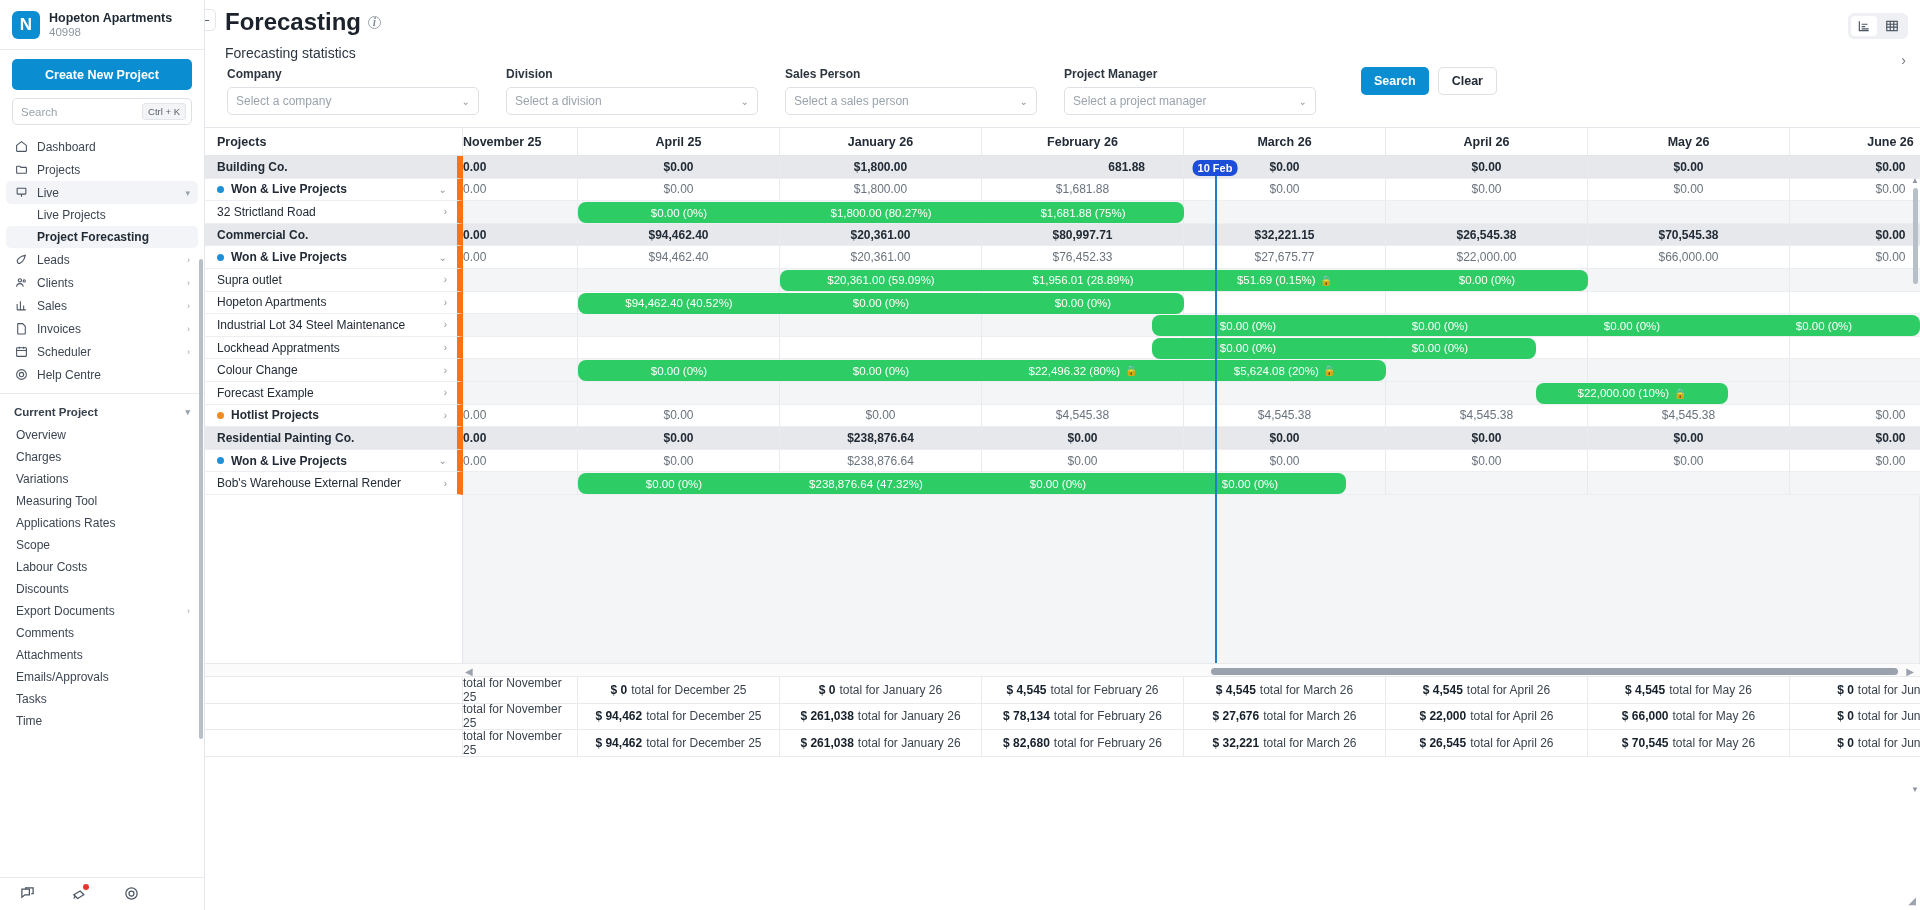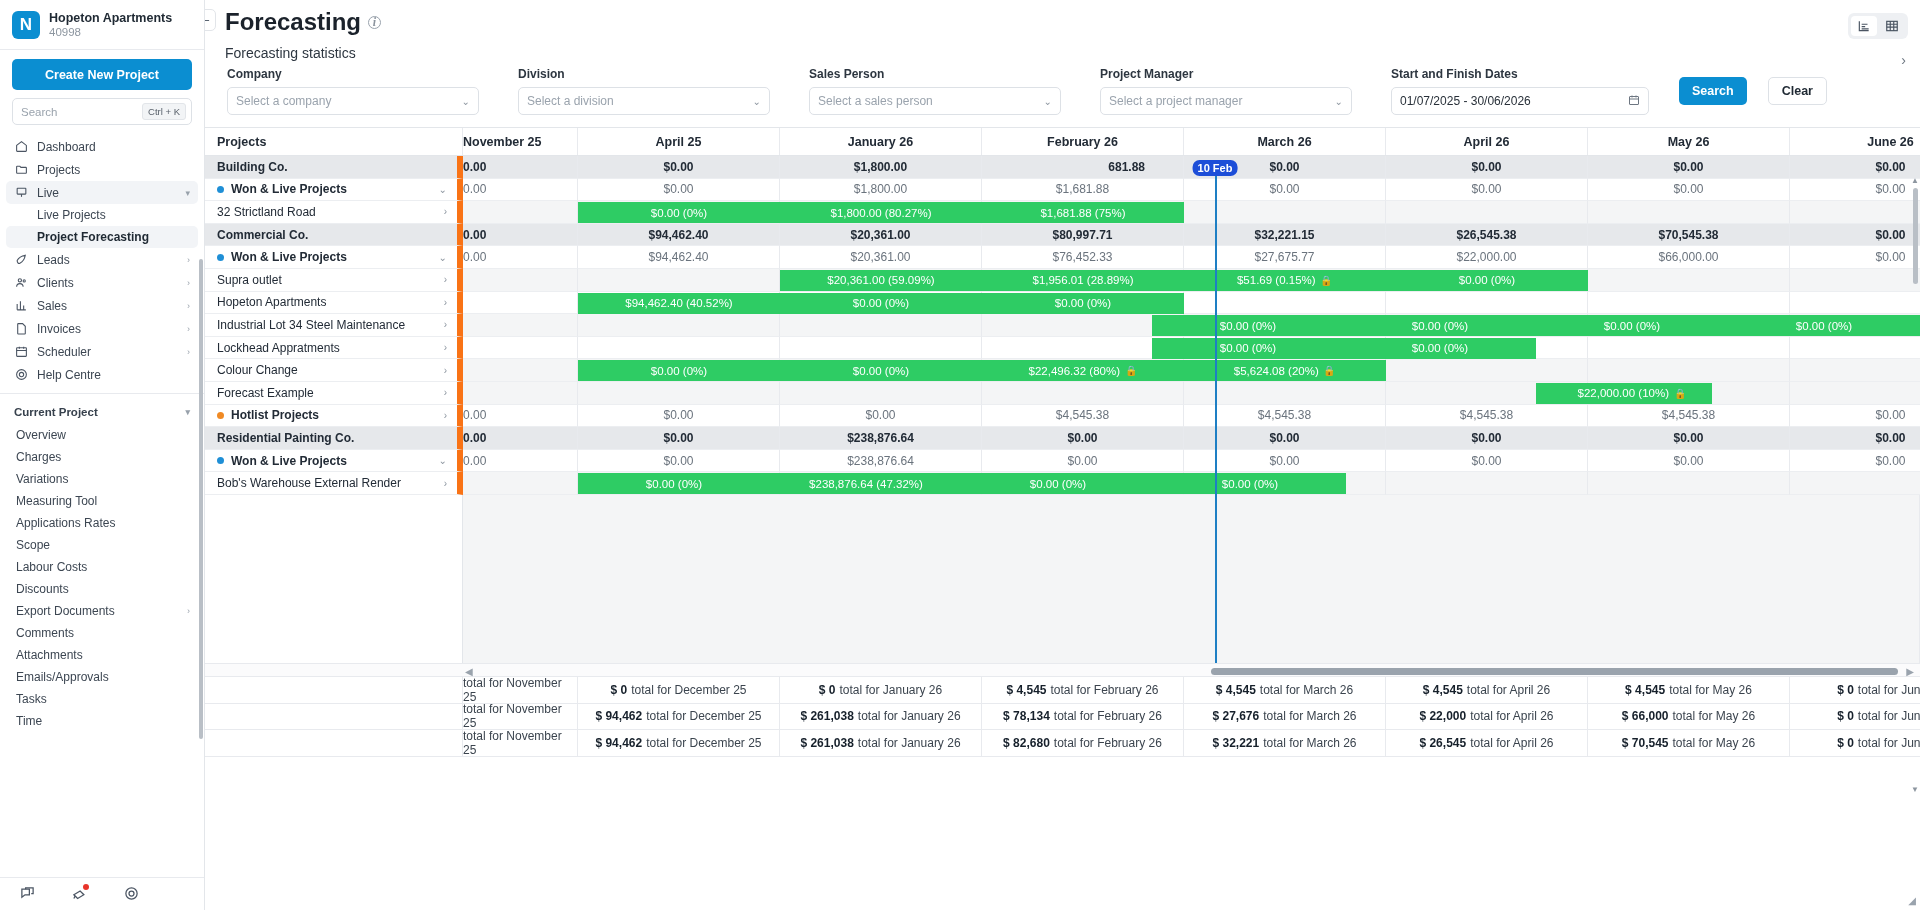--- a/index.html
+++ b/index.html
@@ -93,21 +93,21 @@
   .page-sub { font-size: 14px; color: #2d3640; margin-top: 9px; }
   .view-toggle {
     position: absolute; right: 12px; top: 13px; display: flex; gap: 2px;
     background: #eef0f3; border-radius: 6px; padding: 3px;
   }
   .vt { width: 26px; height: 20px; border-radius: 4px; display: flex; align-items: center; justify-content: center; cursor: pointer; color: #4a5462; }
   .vt.active { background: #fff; }
   .panel-arrow { position: absolute; right: 14px; top: 52px; color: #6d7681; font-size: 14px; cursor: pointer; }
 
   
-  .filters { display: flex; align-items: center; gap: 12px; padding: 6px 0 8px 22px; }
+  .filters { display: flex; align-items: flex-start; gap: 0; padding: 6px 0 8px 22px; }
   .fgroup { display: flex; flex-direction: column; }
   .flabel { font-size: 12px; color: #2d3640; font-weight: bold; margin-bottom: 6px; }
   .fselect {
     height: 28px; border: 1px solid #dde1e6; border-radius: 5px; background: #fff;
     display: flex; align-items: center; padding: 0 8px; font-size: 12px; color: #9aa3ad; cursor: pointer;
   }
   .fselect .cv { margin-left: auto; color: #8d96a0; font-size: 10px; }
   .fselect.val { color: #283039; }
   .g-company { width: 252px; margin-right: 27px; }
   .g-division { width: 252px; margin-right: 27px; }
@@ -144,21 +144,21 @@
   .row.company .cell { color: #222b36; font-weight: bold; background: #e6e8eb; }
   .row.group .cell.namecell { padding-left: 12px; }
   .row.bar-row .cell { border-bottom: 1px solid #eceef1; }
   .row.shade .cell { background: #f4f5f6; }
   .dot { width: 7px; height: 7px; border-radius: 50%; flex: 0 0 7px; margin-right: 7px; }
   .dot.blue { background: #1f8fd6; }
   .dot.orange { background: #f08a24; }
   .namecell .chev { margin-left: auto; padding-right: 10px; color: #8d96a0; font-size: 10px; }
   .namecell .label { overflow: hidden; white-space: nowrap; }
   .bar {
-    position: absolute; height: 21px; background: #2ecc64; border-radius: 0;
+    position: absolute; height: 21px; background: #2ecc64; border-radius: 8px;
     display: flex; align-items: center; color: #fff; font-size: 11.5px;
   }
   .bar .seg { flex: 0 0 auto; text-align: center; display:flex; align-items:center; justify-content:center; gap:5px; }
   .lock { font-size: 10px; opacity: .95; }
 
   .today-line { position: absolute; top: 0; bottom: 0; width: 1.5px; background: #1e7fc4; z-index: 12; }
   .today-chip {
     position: absolute; transform: translateX(-50%); background: #1d4ed8; color: #fff;
     font-size: 11px; font-weight: bold; padding: 2px 5px; border-radius: 7px; z-index: 13;
   }
@@ -418,32 +418,20 @@
           <span class="cv">⌄</span>
         </div>
       </div>
       <div class="fgroup g-pm">
         <div class="flabel">Project Manager</div>
         <div class="fselect">
           <span>Select a project manager</span>
           <span class="cv">⌄</span>
         </div>
       </div>
-      <div class="fgroup g-dates">
-        <div class="flabel">Start and Finish Dates</div>
-        <div class="fselect val">
-          <span>01/07/2025 - 30/06/2026</span>
-          <span class="cv" style="color:#6d7681">
-            <svg width="12" height="12" viewBox="0 0 24 24" fill="none" stroke="currentColor" stroke-width="2">
-                <rect x="3" y="5" width="18" height="16" rx="1"></rect>
-                <path d="M3 10h18M8 3v4M16 3v4"></path>
-              </svg>
-          </span>
-        </div>
-      </div>
       <button class="btn btn-primary">Search</button>
       <button class="btn btn-ghost">Clear</button>
     </div>
 
     <div class="table-wrap">
       <div class="thead">
         <div class="th projects col-projects">Projects</div>
         <div class="th col-part" style="justify-content:flex-start;overflow:hidden;white-space:nowrap">November 25</div>
         <div class="th col-m">April 25</div>
         <div class="th col-m">January 26</div>
@@ -656,21 +644,21 @@
             <span class="chev">›</span>
           </div>
           <div class="cell col-part"></div>
             <div class="cell col-m"></div>
             <div class="cell col-m"></div>
             <div class="cell col-m"></div>
           <div class="cell col-m"></div>
             <div class="cell col-m"></div>
             <div class="cell col-m"></div>
             <div class="cell col-m"></div>
-          <div class="bar" style="left:1331px; width:176px; top:1px;">
+          <div class="bar" style="left:1331px; width:192px; top:1px;">
             <span class="seg" style="width:192px">
                 <span>$22,000.00 (10%)</span>
                 <span class="lock">🔒</span>
               </span>
           </div>
         </div>
 
         <div class="row group">
           <div class="cell namecell col-projects">
             <span class="dot orange"></span>

